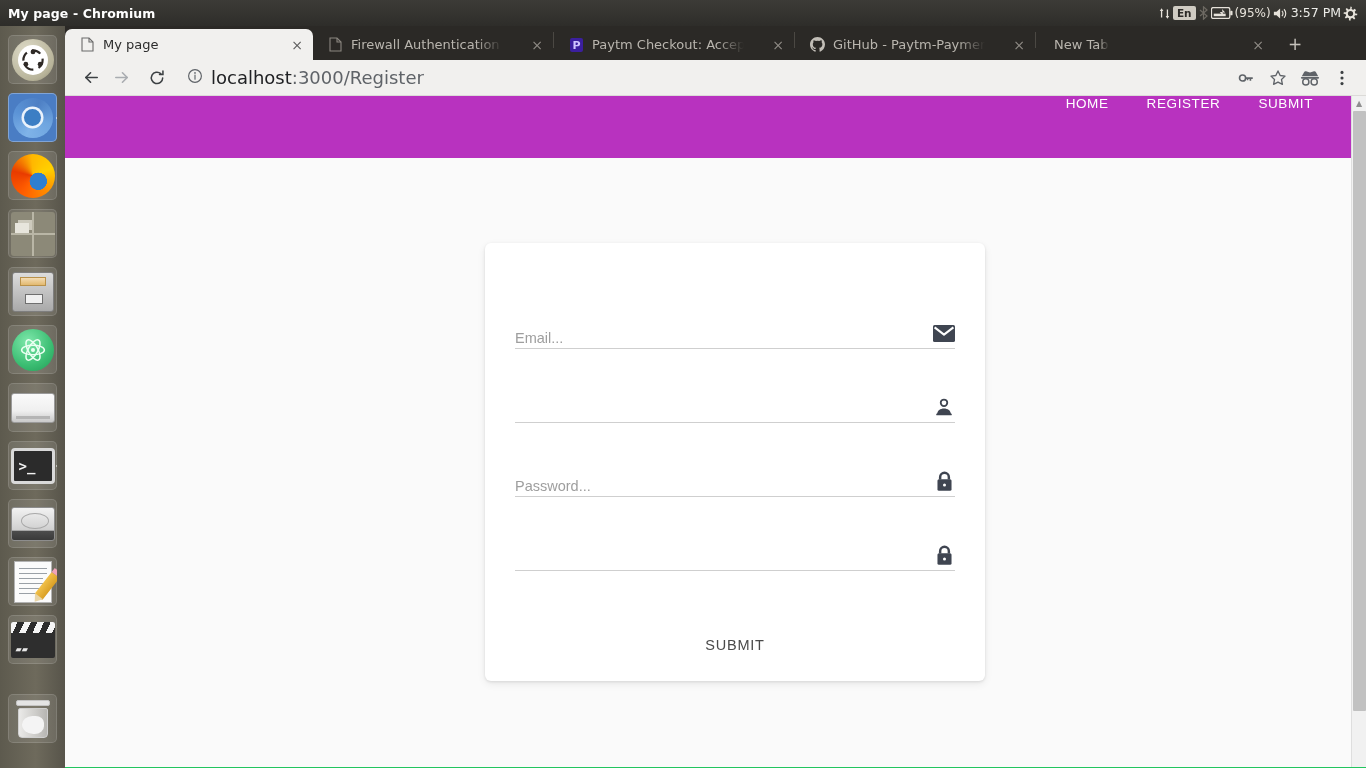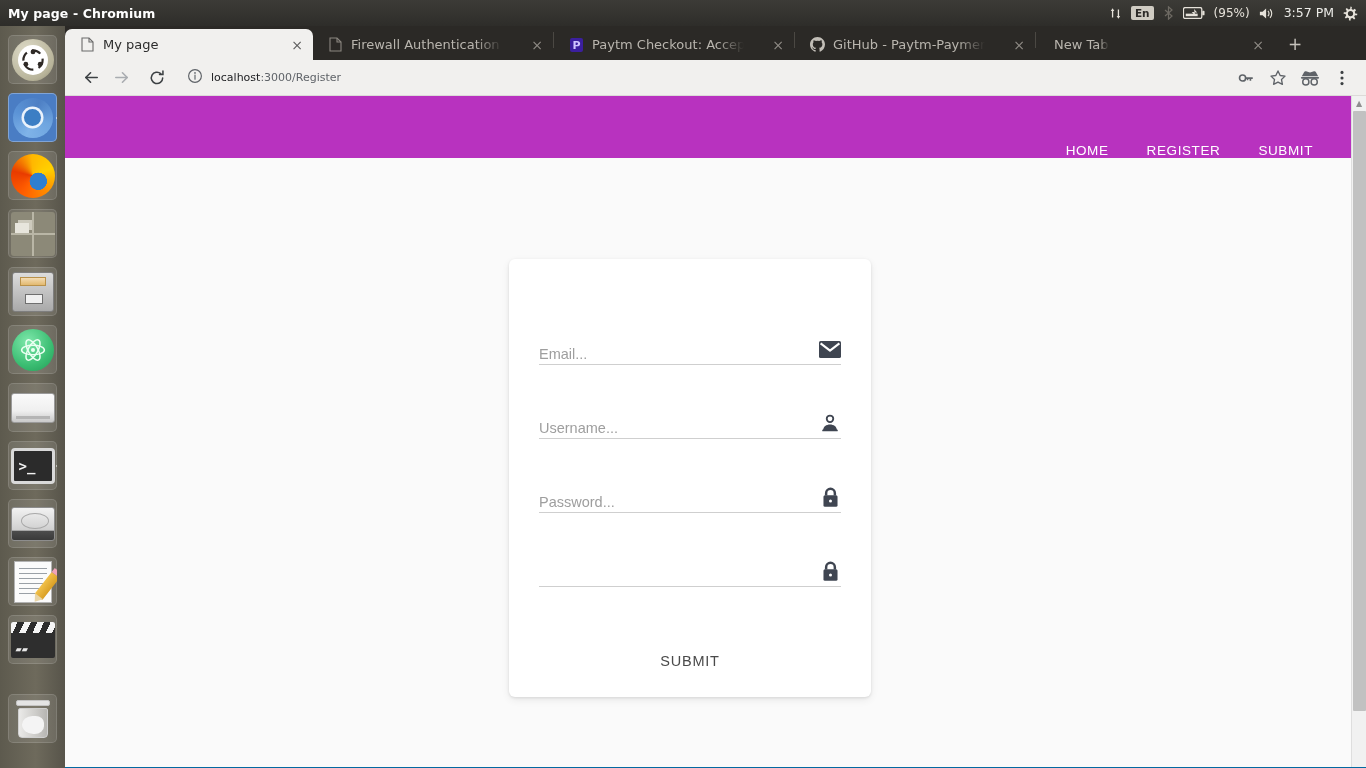--- a/index.html
+++ b/index.html
@@ -16,21 +16,21 @@
   .top-panel {
     position: absolute; top: 0; left: 0; width: 1366px; height: 26px;
     background: linear-gradient(to bottom, #3c3b37 0%, #2e2d2a 100%);
     display: flex; align-items: center;
     color: #dfdbd2; font-size: 12.5px;
   }
   .panel-title {
     margin-left: 8px; font-weight: bold; color: #ffffff;
     font-size: 12.5px; letter-spacing: .1px;
   }
-  .tray { margin-left: auto; display: flex; align-items: center; gap: 9px; padding-right: 8px; }
+  .tray { margin-left: auto; display: flex; align-items: center; gap: 2px; padding-right: 8px; }
   .tray-item { display: flex; align-items: center; color: #e6e2da; font-size: 12px; line-height: 1; }
   .tray-kbd {
     background: #cfcbc2; color: #2c2a27; font-size: 10.5px;
     padding: 1px 4px 1.5px 4px; border-radius: 2px; font-weight: 600;
   }
   .tray-bt { color: #6e6a63; }
   .tray-clock { font-size: 12.5px; color: #ecece8; }
   .tray svg { display: block; }
 
   
@@ -127,21 +127,21 @@
   .ico-trash { width: 34px; height: 38px; position:relative; }
   .ico-trash .can { position:absolute;bottom:0;left:2px;width:30px;height:30px;
     background: linear-gradient(to right, rgba(255,255,255,.85), rgba(210,210,210,.7));
     border:1px solid #cfcfcf; border-radius: 2px 2px 4px 4px; }
   .ico-trash .lid { position:absolute;top:0;left:0;width:34px;height:6px;
     background:#e4e4e4; border:1px solid #c4c4c4; border-radius:2px;}
   .ico-trash .paper{position:absolute;bottom:4px;left:6px;width:22px;height:18px;
     background:#f4f4f4;border-radius:50% 40% 45% 55%;}
 
   
-  .browser { position: absolute; top: 26px; left: 65px; width: 1301px; height: 742px; background: #0369a1; }
+  .browser { position: absolute; top: 26px; left: 65px; width: 1301px; height: 742px; background: #22c55e; }
   .tabstrip { height: 34px; background: #2b2926; display: flex; align-items: flex-end; position: relative; }
   .tab {
     height: 31px; display: flex; align-items: center; gap: 8px;
     padding: 0 8px 0 14px; font-size: 13px; color: #b9b5ae;
     position: relative; min-width: 0; flex: 0 0 auto;
   }
   .tab.active {
     background: #f1f0ee; color: #2c2c2c;
     border-radius: 7px 7px 0 0;
   }
@@ -157,48 +157,47 @@
   .tab-sep { width: 1px; height: 16px; background: #4b4843; align-self: center; margin: 0 0 7px 0; }
   .tab-newbtn { width: 26px; height: 26px; margin: 0 0 3px 8px; color: #c6c2bb;
     display:flex;align-items:center;justify-content:center; font-size: 17px; }
 
   .toolbar { height: 36px; background: #f1f0ee; display: flex; align-items: center;
     padding: 0 10px 0 12px; gap: 2px; border-bottom: 1px solid #dcdbd8; }
   .tb-btn { width: 28px; height: 28px; display:flex; align-items:center;justify-content:center;
     color: #3c4043; flex: 0 0 28px; }
   .tb-btn.dim { color: #a9acb0; }
   .omnibox { flex: 1 1 auto; height: 26px; margin-left: 6px; display: flex; align-items: center;
-    gap: 8px; padding: 0 8px; font-size: 11px; color: #5f6368; }
+    gap: 8px; padding: 0 8px; font-size: 18px; color: #5f6368; }
   .omni-host { color: #202124; }
   .omni-path { color: #5f6368; }
   .tb-right { display: flex; align-items: center; gap: 4px; }
 
   .viewport { position: relative; height: 671px; background: #fafafa; overflow: hidden; }
 
   
   .vscroll { position: absolute; right: 0; top: 0; width: 15px; height: 671px;
     background: #f1f1f1; border-left: 1px solid #dedede; }
   .vscroll .arrow-up { height: 15px; display:flex;align-items:center;justify-content:center;
     color:#8f8f8f; font-size: 8px; }
   .vscroll .thumb { position:absolute; top: 15px; left: 1px; width: 13px; height: 600px;
     background: #c1c1c1; border-radius: 1px; }
 
   
   .page { position: absolute; inset: 0 15px 0 0; }
-  .navbar { height: 62px; background: #b832bf; display: flex; align-items: flex-end;
+  .navbar { height: 62px; background: #b832bf; display: flex; align-items: flex-start;
     justify-content: flex-end; padding-right: 38px; }
   .navlinks { display: flex; align-items: center; gap: 38px; }
   .navlink { color: #ffffff; font-size: 13.5px; letter-spacing: .6px;
     font-family: "Liberation Sans", sans-serif; }
 
   .card {
-    position: absolute; left: 420px; top: 163px; width: 362px; height: 438px;
+    position: absolute; left: 420px; top: 147px; width: 500px; height: 438px;
     background: #ffffff; border-radius: 6px;
     box-shadow: 0 1px 3px rgba(0,0,0,.10), 0 3px 8px rgba(0,0,0,.07);
-    margin-left: 24px;
   }
   .form { padding: 60px 30px 0 30px; }
   .field { position: relative; height: 74px; }
   .field-line { position: absolute; left: 0; right: 0; bottom: 28px; height: 1px; background: #cfcfcf; }
   .field-input {
     position: absolute; left: 0; right: 34px; bottom: 31px;
     border: none; outline: none; background: transparent;
     font-family: "Liberation Sans", sans-serif; font-size: 14.5px;
     color: #3b3b3b; padding: 0; width: calc(100% - 34px);
   }
@@ -492,21 +491,20 @@
               <span class="field-icon">
                 <svg width="22" height="17" viewBox="0 0 22 17" fill="#3f4551">
                   <rect x="0" y="0" width="22" height="17" rx="1.6"></rect>
                   <path d="M1.6 2.4 L11 9.6 L20.4 2.4" fill="none" stroke="#ffffff" stroke-width="2.1" stroke-linejoin="round"></path>
                 </svg>
               </span>
               <div class="field-line"></div>
             </div>
 
             <div class="field">
-              <input class="field-input" type="text" placeholder="Username..." style="">
               <span class="field-icon">
                 <svg width="20" height="20" viewBox="0 0 22 22" fill="none" stroke="#3f4551" stroke-width="2">
                   <circle cx="11" cy="6.4" r="3.6"></circle>
                   <path d="M3.4 19.2 C3.4 14.8 7 12.6 11 12.6 C15 12.6 18.6 14.8 18.6 19.2 Z" fill="#3f4551" stroke="none"></path>
                   <path d="M3.4 19.2 H18.6" stroke-linecap="round"></path>
                 </svg>
               </span>
               <div class="field-line"></div>
             </div>
 

